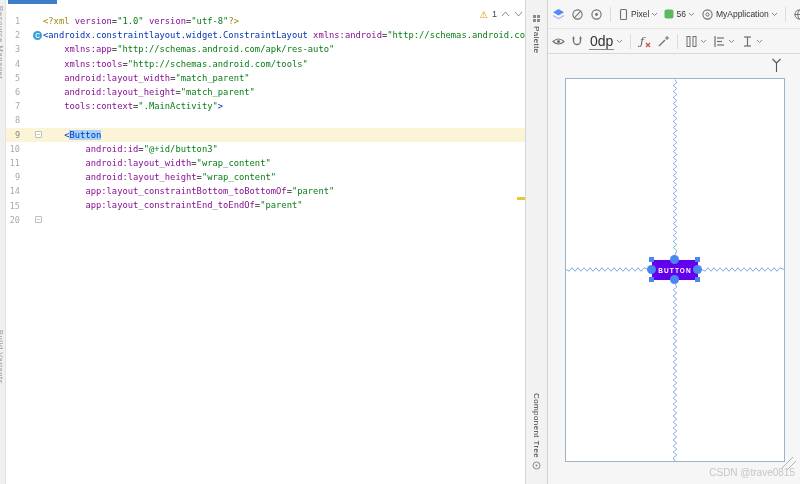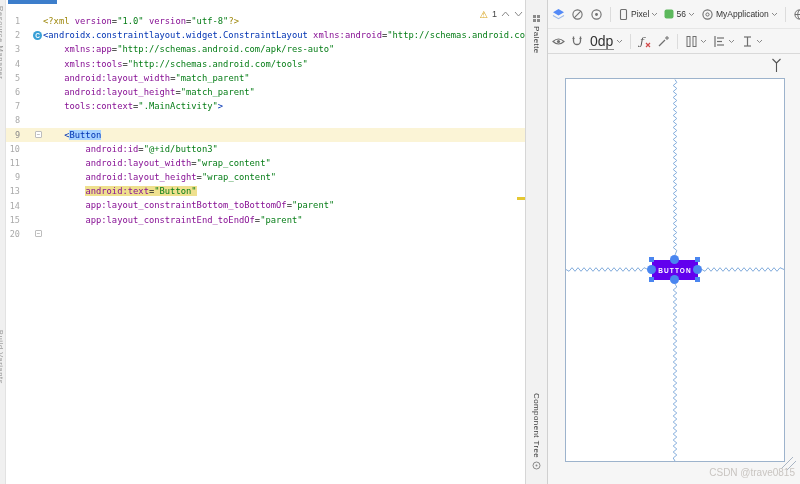--- a/index.html
+++ b/index.html
@@ -147,25 +147,20 @@
         <span class="lnum">11</span>
         <span class="licon"></span>
         <span class="ctext"><span class="sg plain">        </span><span class="sg attr">android:layout_width</span><span class="sg plain">=</span><span class="sg val">"wrap_content"</span></span>
       </div>
       <div class="crow">
         <span class="lnum">9</span>
         <span class="licon"></span>
         <span class="ctext"><span class="sg plain">        </span><span class="sg attr">android:layout_height</span><span class="sg plain">=</span><span class="sg val">"wrap_content"</span></span>
       </div>
       <div class="crow">
-        <span class="lnum">13</span>
-        <span class="licon"></span>
-        <span class="ctext"><span class="sg plain">        </span><span class="sg attr warn">android:text</span><span class="sg plain warn">=</span><span class="sg val warn">"Button"</span></span>
-      </div>
-      <div class="crow">
         <span class="lnum">14</span>
         <span class="licon"></span>
         <span class="ctext"><span class="sg plain">        </span><span class="sg attr">app:layout_constraintBottom_toBottomOf</span><span class="sg plain">=</span><span class="sg val">"parent"</span></span>
       </div>
       <div class="crow">
         <span class="lnum">15</span>
         <span class="licon"></span>
         <span class="ctext"><span class="sg plain">        </span><span class="sg attr">app:layout_constraintEnd_toEndOf</span><span class="sg plain">=</span><span class="sg val">"parent"</span></span>
       </div>
       <div class="crow">

